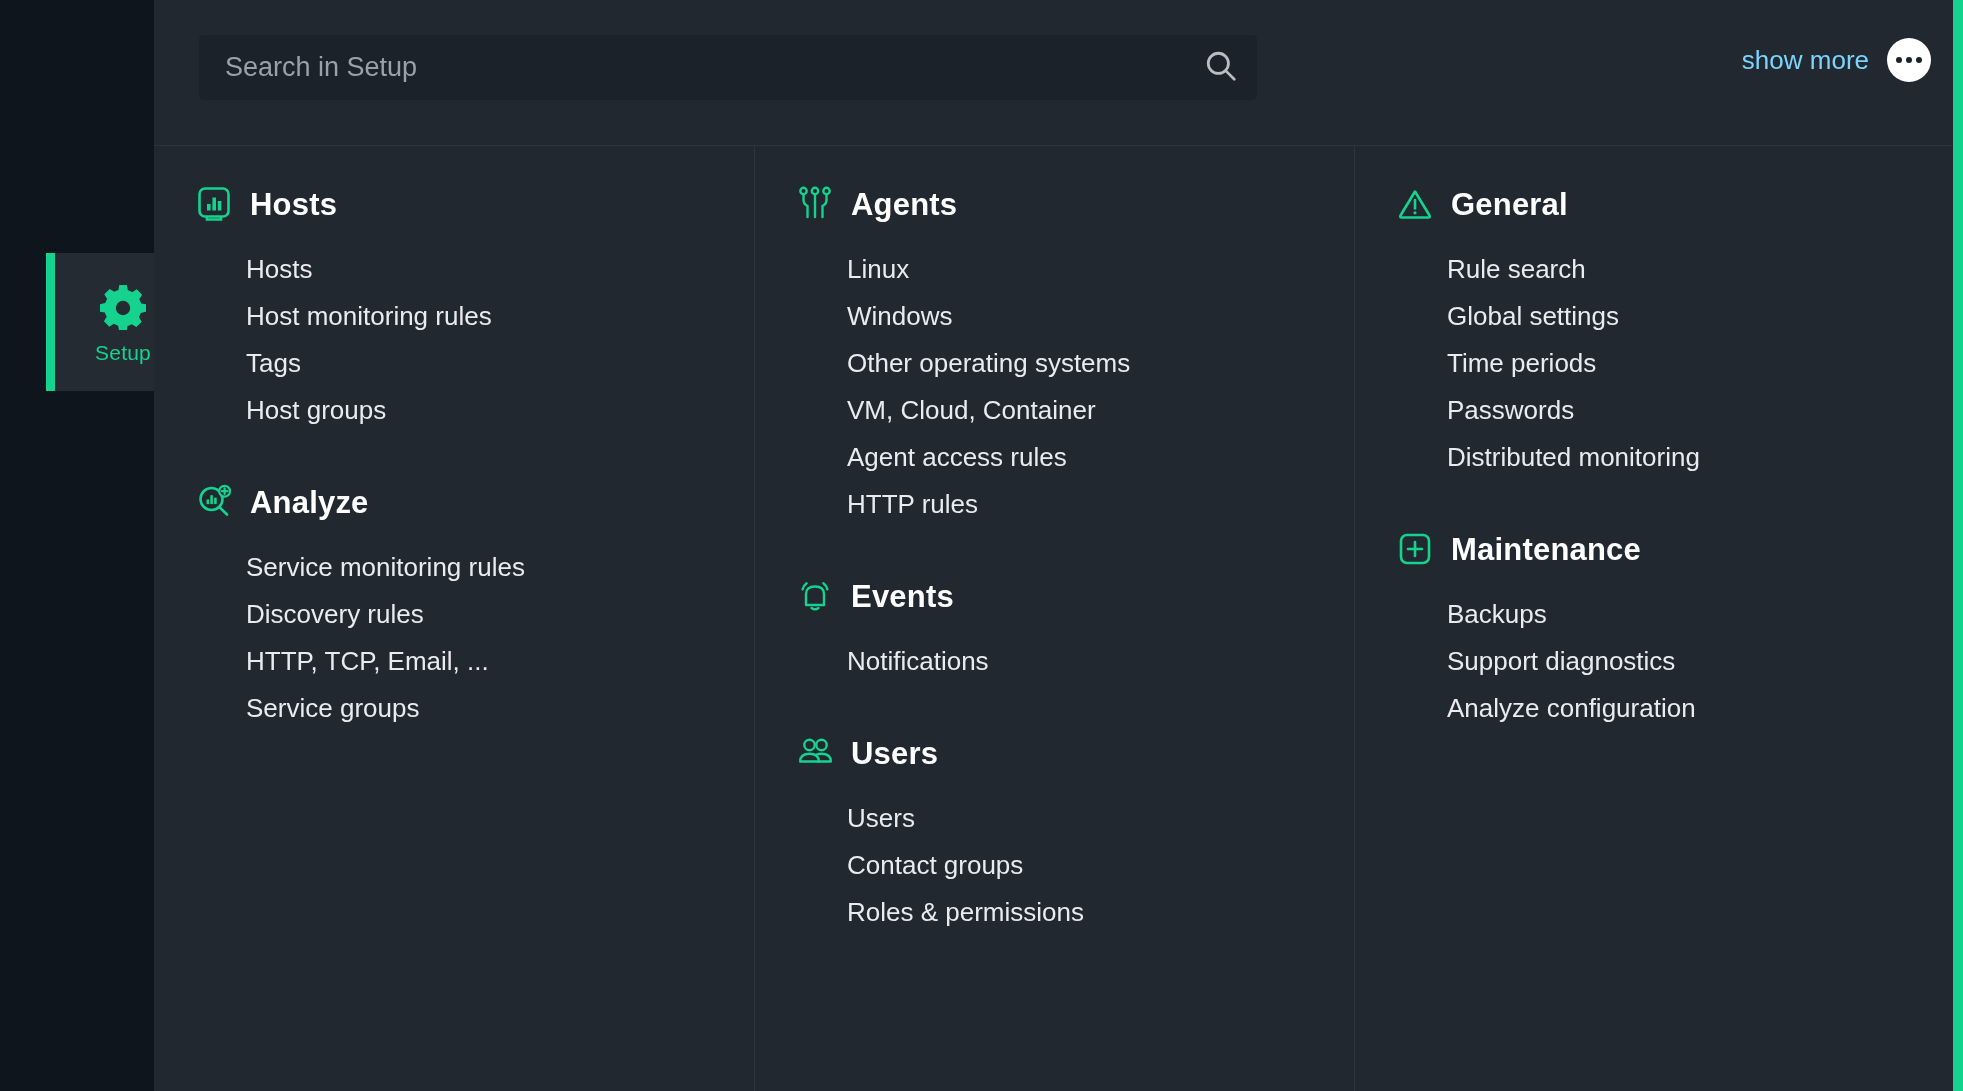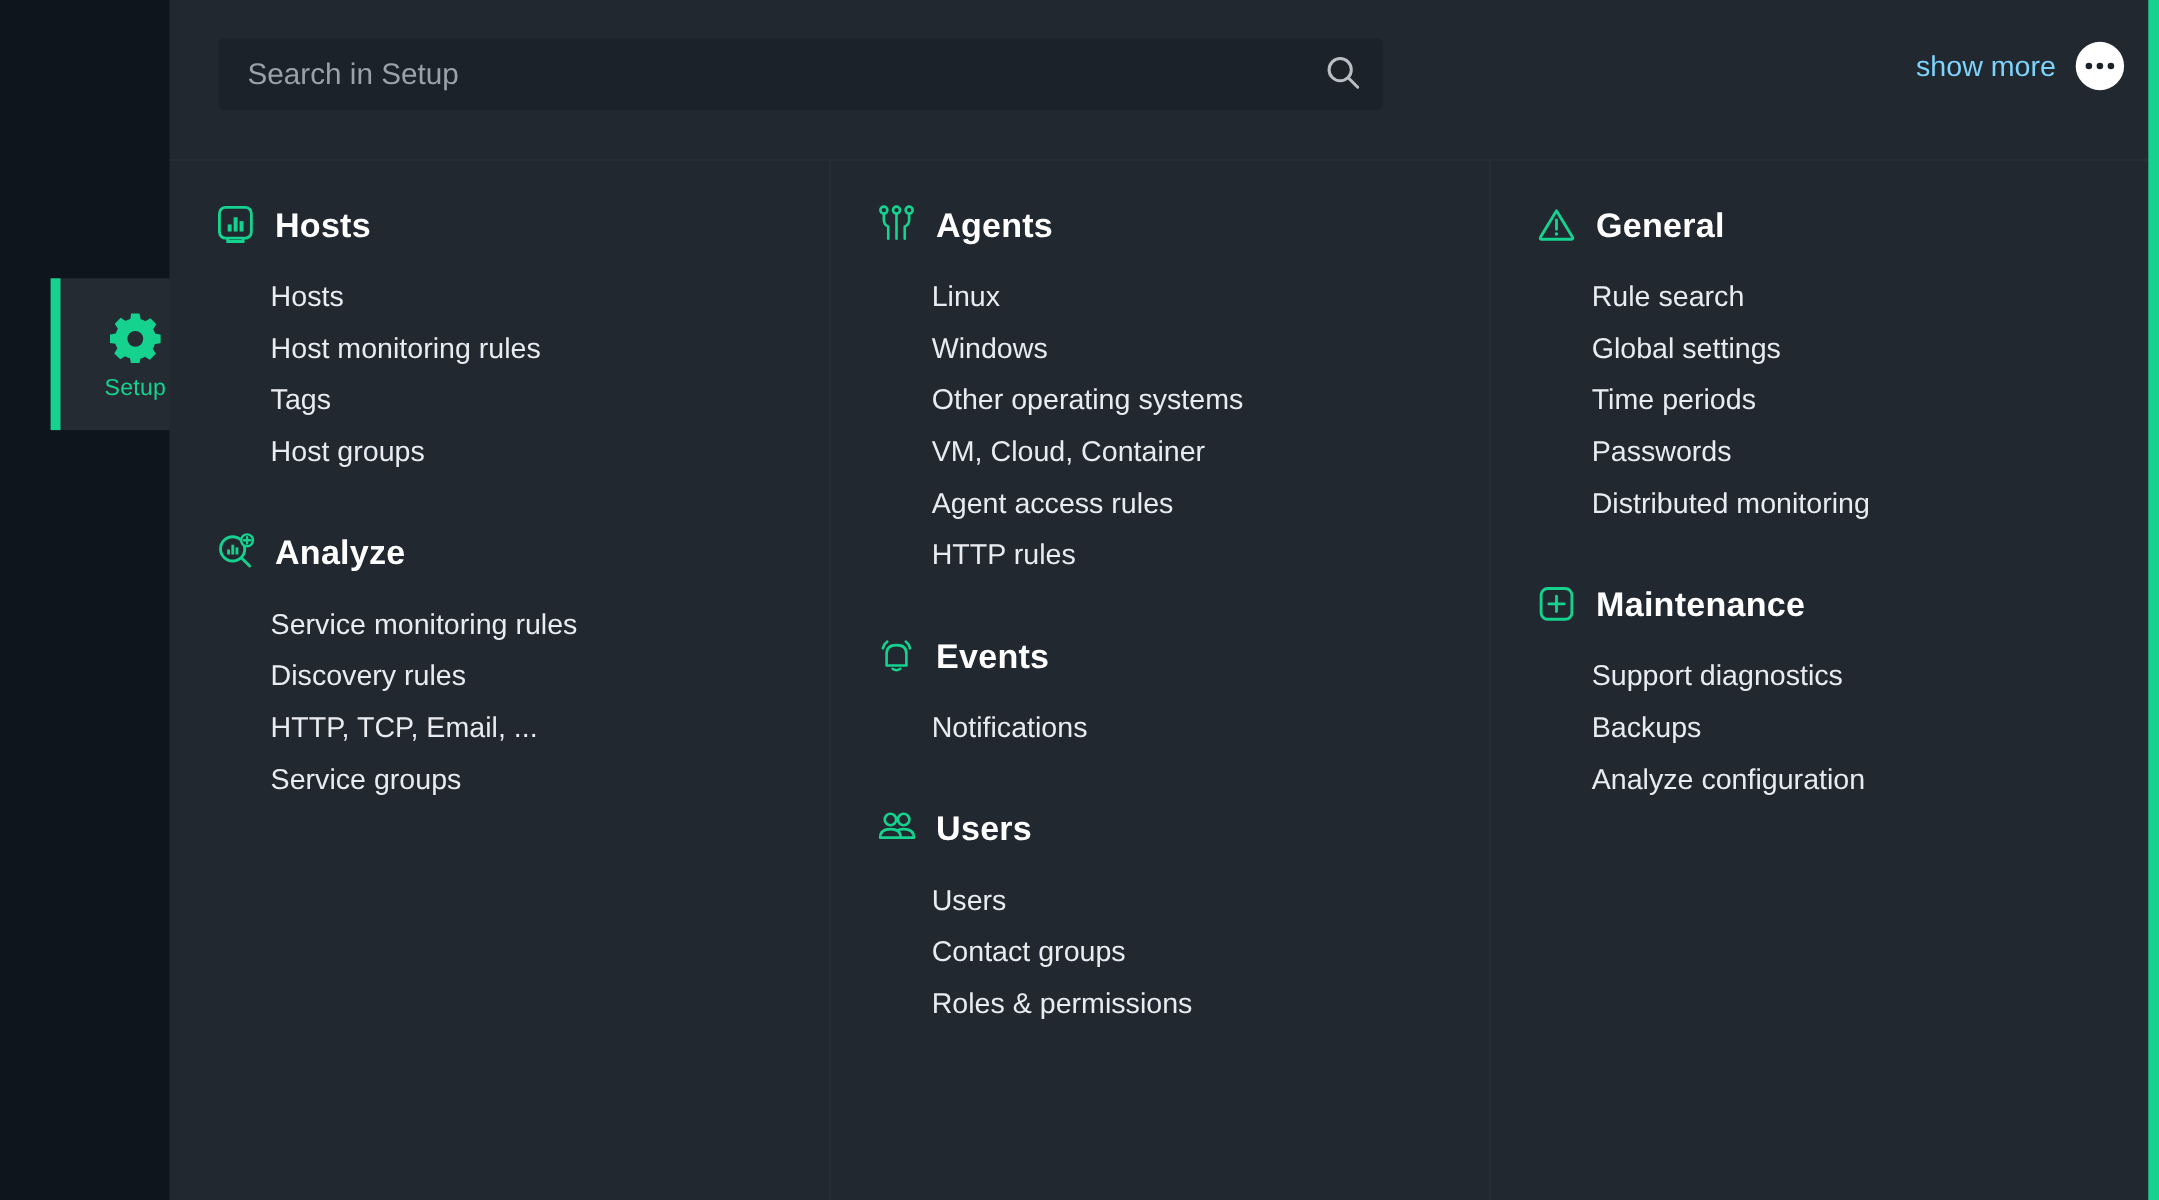--- a/index.html
+++ b/index.html
@@ -443,22 +443,22 @@
             <span class="group-icon">
               <svg viewBox="0 0 36 36" width="36" height="36" aria-hidden="true">
                 <rect x="4" y="4" width="28" height="28" rx="6" fill="none" stroke="#15d28e" stroke-width="2.6"></rect>
                 <line x1="18" y1="11" x2="18" y2="25" stroke="#15d28e" stroke-width="2.6" stroke-linecap="round"></line>
                 <line x1="11" y1="18" x2="25" y2="18" stroke="#15d28e" stroke-width="2.6" stroke-linecap="round"></line>
               </svg>
             </span>
             <span class="group-title">Maintenance</span>
           </div>
           <ul class="group-links">
+            <li class="group-link">Backups</li>
             <li class="group-link">Support diagnostics</li>
-            <li class="group-link">Backups</li>
             <li class="group-link">Analyze configuration</li>
           </ul>
         </div>
 
       </section>
 
     </div>
   </div>
 
   <div class="scrollbar"></div>

